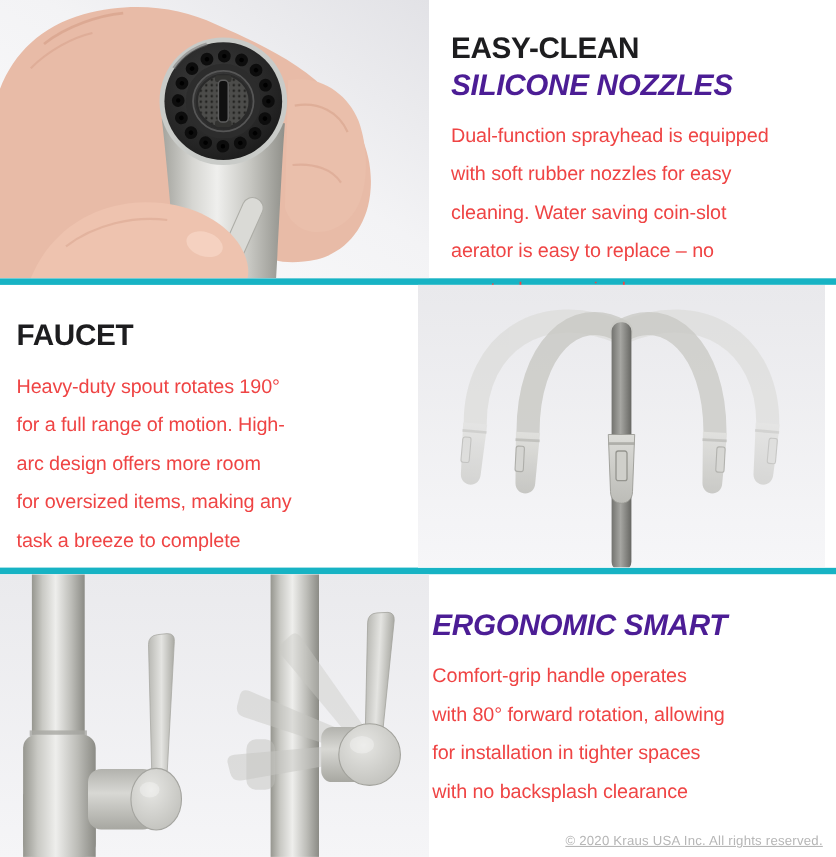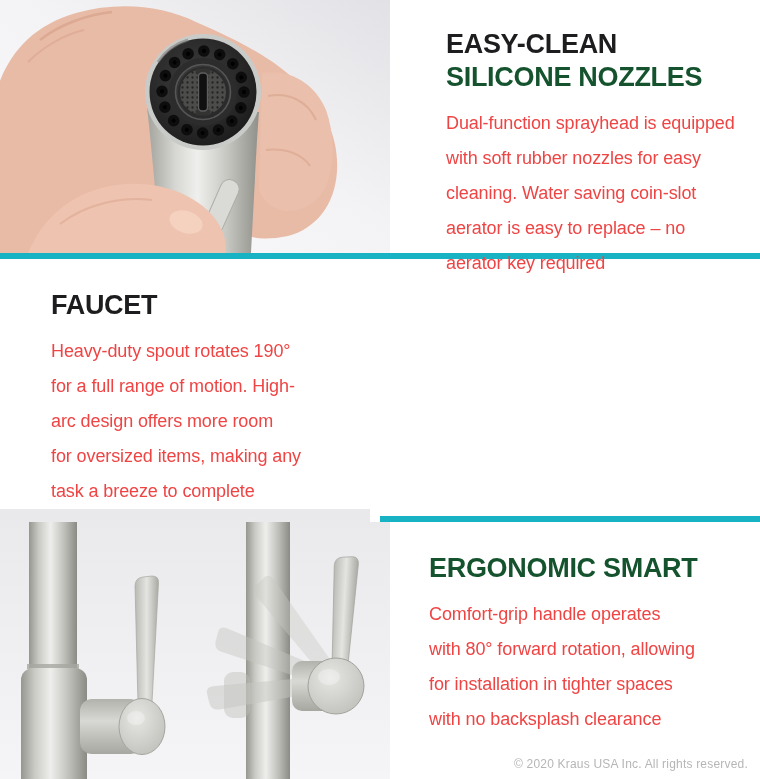--- a/index.html
+++ b/index.html
@@ -2,50 +2,50 @@
 <html><head>
 <meta charset="utf-8">
 <style>
   * { margin:0; padding:0; box-sizing:border-box; }
   html,body { background:#ffffff; }
   body { width:760px; height:779px; font-family:"Liberation Sans", sans-serif; }
   .page { position:relative; width:760px; height:779px; background:#ffffff; overflow:hidden; }
 
   .section { display:flex; width:760px; }
   .sec1 { height:253px; }
-  .sec2 { height:257px;flex-direction:column; }
+  .sec2 { height:257px; }
   .sec3 { height:257px; }
 
   .divider { width:760px; height:6px; background:#17b3c4; }
 
   .img-half { position:relative; overflow:hidden; flex:none; }
   .img-half svg { display:block; }
   .sec1 .img-half { width:390px; height:253px; }
   .sec2 .img-half { width:380px; height:257px; background:#ffffff; }
   .sec3 .img-half { width:390px; height:257px; }
 
-  .text-half { flex:1;margin-left:36px; }
+  .text-half { flex:1; }
   .sec1 .text-half { padding:28px 8px 0 20px; }
   .sec2 .text-half { padding:30px 6px 0 15px; }
   .sec3 .text-half { padding:30px 8px 0 3px; }
 
   .title { font-size:27px; font-weight:700; line-height:33px; letter-spacing:-0.3px; }
   .title .dark   { display:block; color:#1d1d1f; }
-  .title .accent { display:block; color:#14532d; }
+  .title .accent { display:block; color:#4c1d95;font-style:italic; }
 
   .body-text {
     margin-top:12px;
     font-size:18px; line-height:35px;
     color:#ef4444; letter-spacing:-0.1px;
     white-space:pre-line;
   }
 
   .footer {
     position:absolute; right:12px; bottom:8px;
-    font-size:12px; color:#b6b6b6; letter-spacing:0.2px;
+    font-size:12px; color:#b6b6b6; letter-spacing:0.2px;text-decoration:underline;
   }
 </style>
 </head>
 <body>
 
 <div class="page">
 
   <section class="section sec1">
     <div class="img-half">
       <svg width="390" height="253" viewBox="0 0 390 253">

